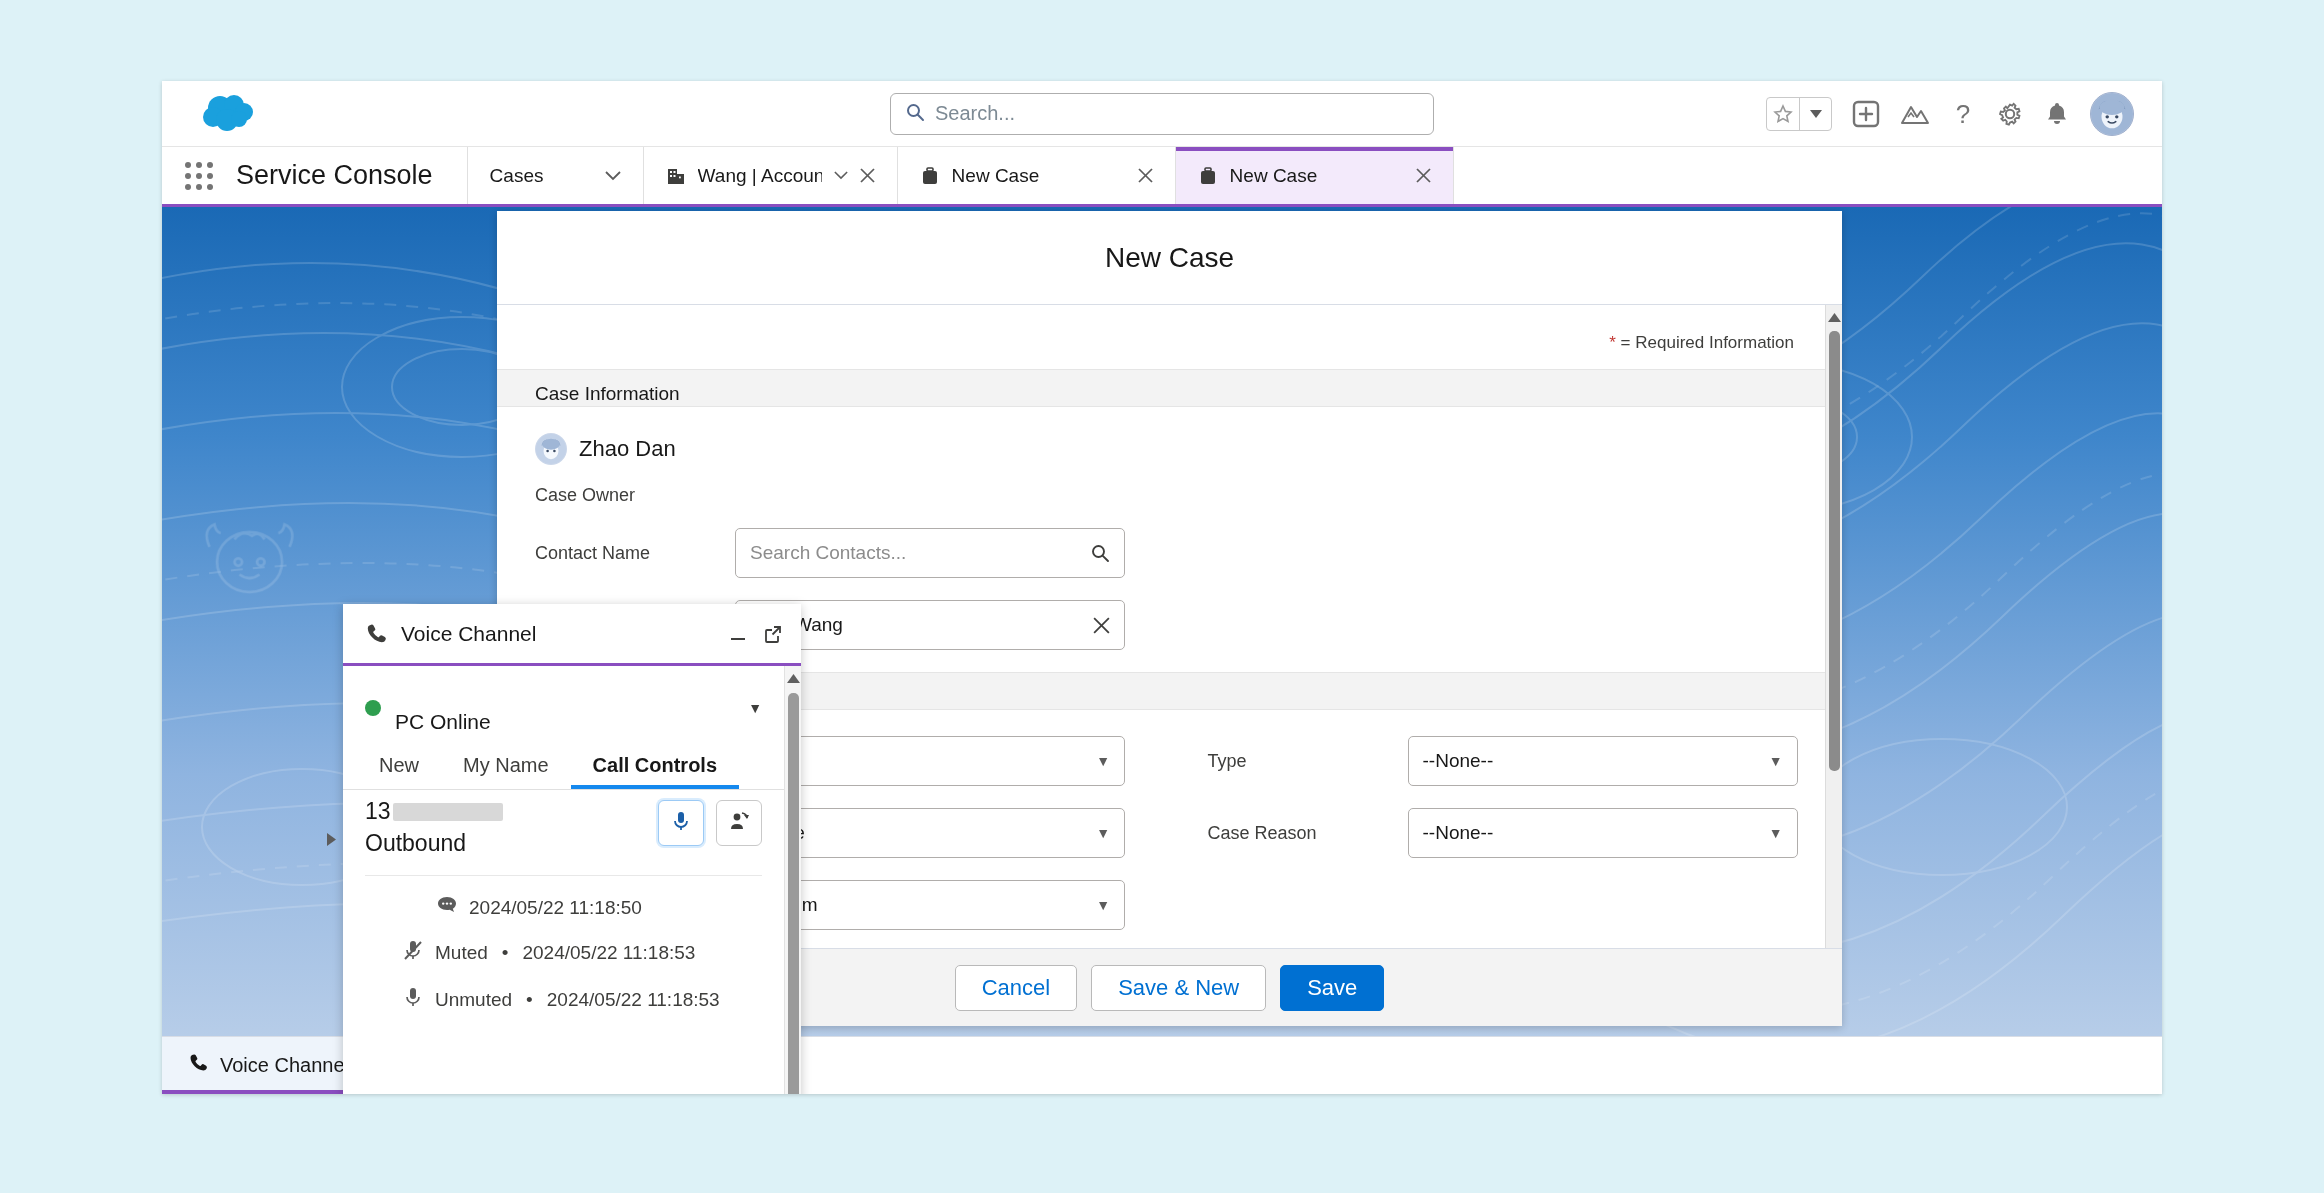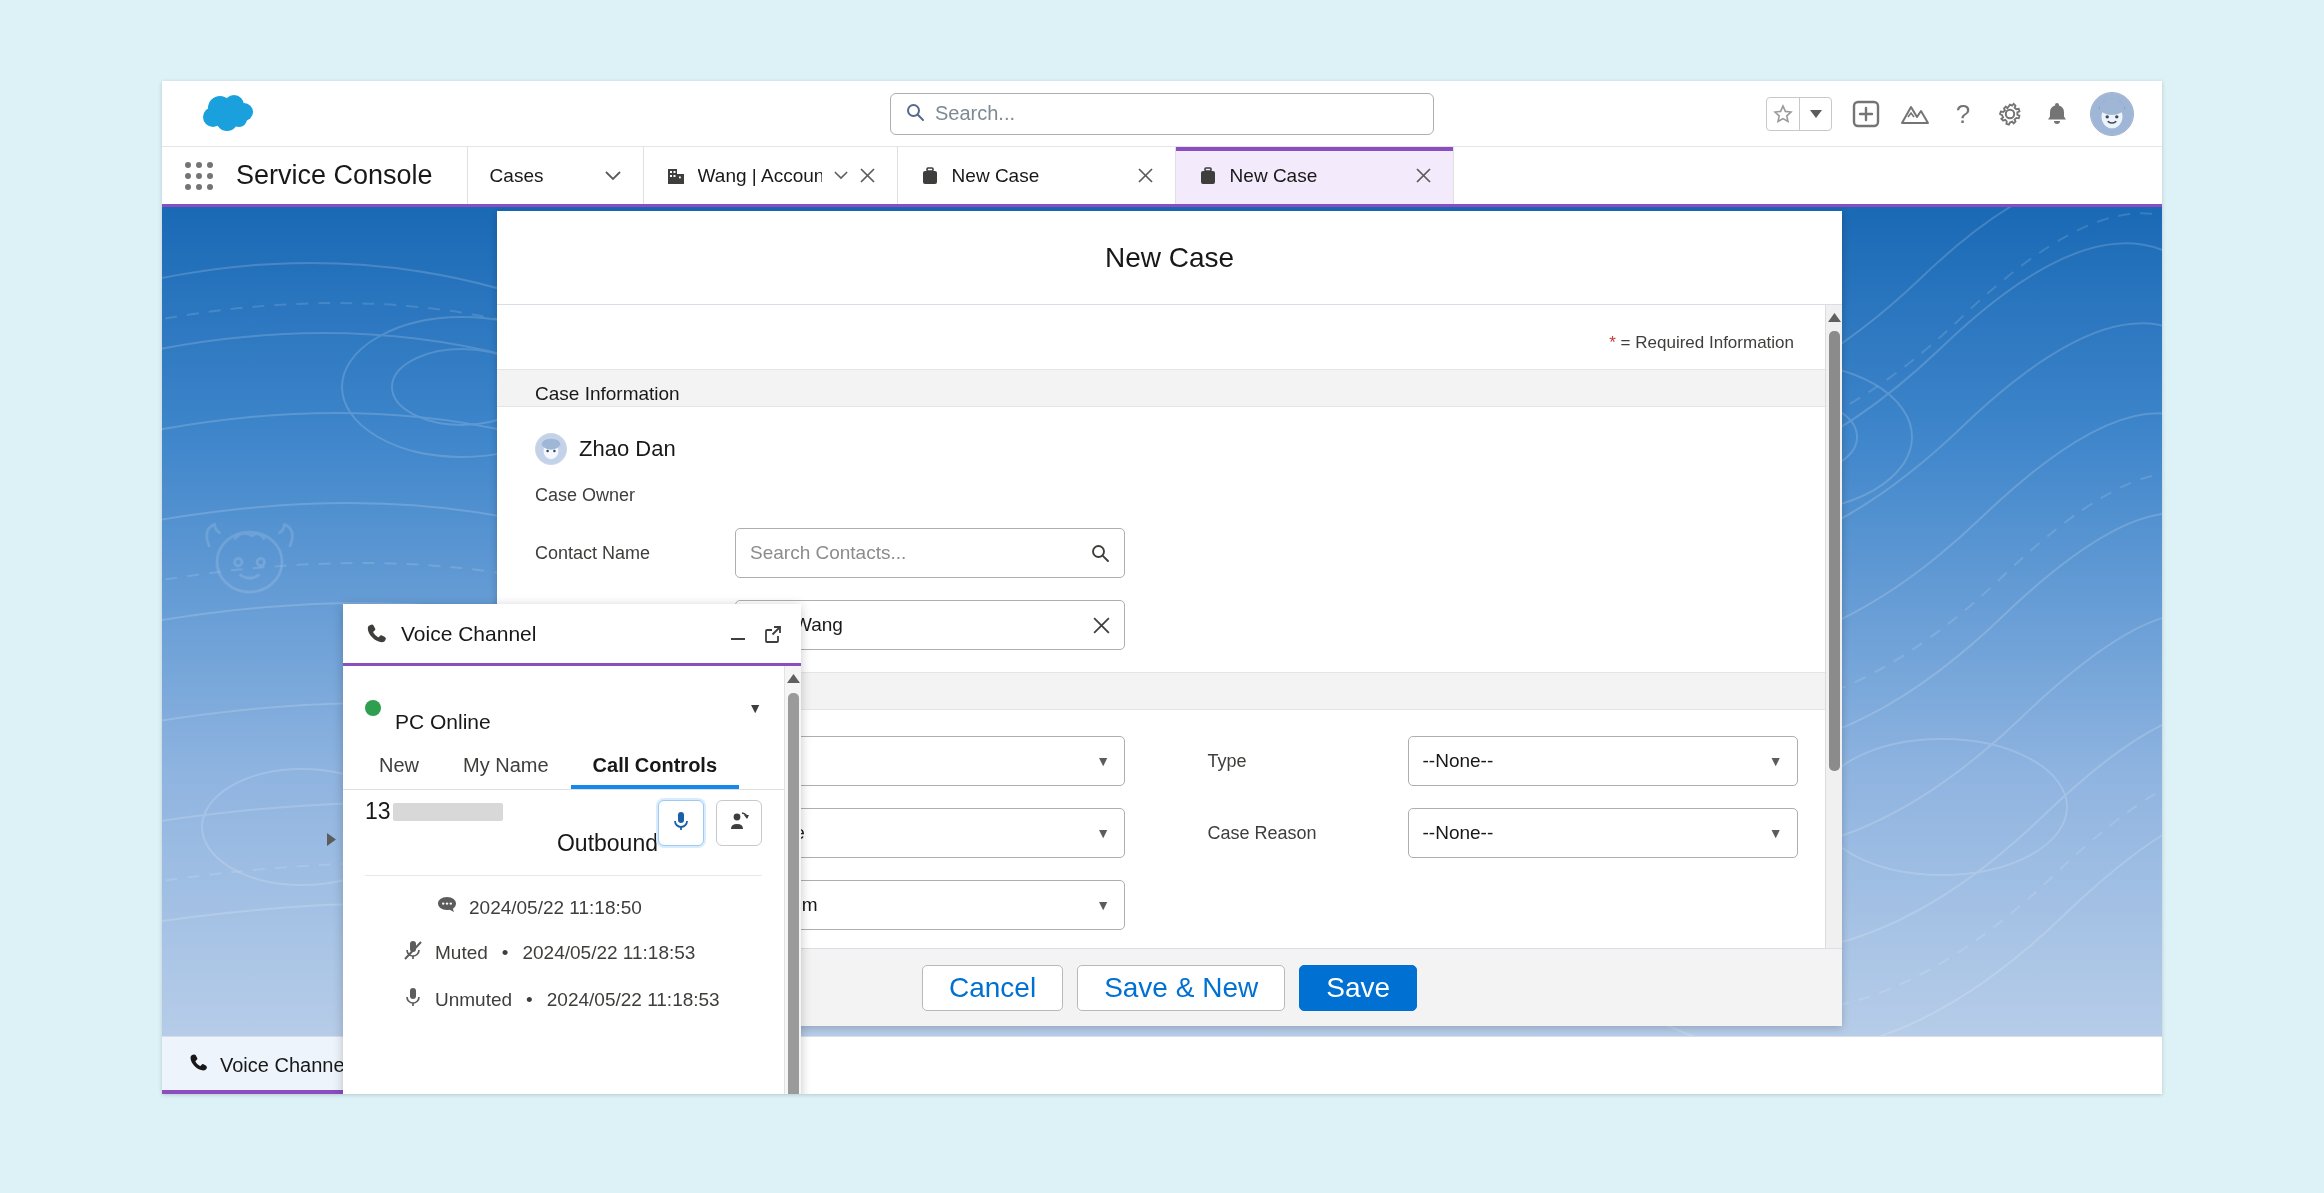--- a/index.html
+++ b/index.html
@@ -174,21 +174,21 @@
   }
   .sel .caret { color: #5c5c5c; font-size: 14px; }
   
   #modal-footer {
     height: 78px; background: #f3f3f3; border-top: 1px solid #d8dde6;
     display: flex; align-items: center; justify-content: center; gap: 14px;
     flex: 0 0 auto;
   }
   .btn {
     height: 46px; padding: 0 26px; border-radius: 5px;
-    font-size: 28px; display: flex; align-items: center; cursor: pointer; text-align: center;
+    font-size: 22px; display: flex; align-items: center; cursor: pointer; text-align: center;
   }
   .btn-neutral { background: #fff; border: 1px solid #b9b9b9; color: #0070d2; }
   .btn-brand { background: #0070d2; border: 1px solid #0070d2; color: #fff; }
   
   .modal-scrollbar {
     position: absolute; right: 0; top: 0; bottom: 0; width: 17px;
     background: #f0f0f0; border-left: 1px solid #dcdcdc;
     display: flex; flex-direction: column; align-items: center;
   }
   .sb-arrow { color: #606060; padding: 3px 0; cursor: pointer; }
@@ -238,21 +238,21 @@
     display: flex; align-items: center; padding: 14px 22px 8px;
   }
   .badge-connected {
     background: #2e7d32; color: #fff; border-radius: 20px;
     padding: 7px 18px; font-size: 19px;
   }
   .rec-wrap { margin-left: auto; display: flex; align-items: center; gap: 10px; }
   .rec-dot { width: 14px; height: 14px; border-radius: 50%; background: #e01c1c; }
   .rec-text { font-size: 19px; color: #3e3e3c; }
   .rec-time { font-size: 19px; color: #3e3e3c; }
-  .num-row { display: flex; align-items: flex-start; padding: 8px 22px 0; text-align: right; }
+  .num-row { display: flex; align-items: flex-start; padding: 8px 22px 0; }
   .num-block { flex: 1; }
   .num-line { display: flex; align-items: center; font-size: 23px; color: #181818; }
   .num-redact {
     display: inline-block; width: 110px; height: 18px;
     background: #d8d8d8; margin-left: 2px; border-radius: 2px;
   }
   .num-dir { font-size: 23px; color: #181818; margin-top: 5px; }
   .ctrl-btns { display: flex; gap: 12px; margin-top: 2px; }
   .cbtn {
     width: 46px; height: 46px; border: 1px solid #c9c9c9; border-radius: 6px;

